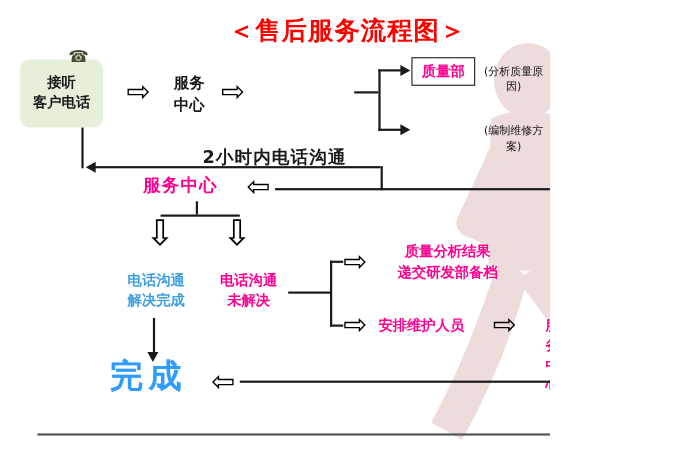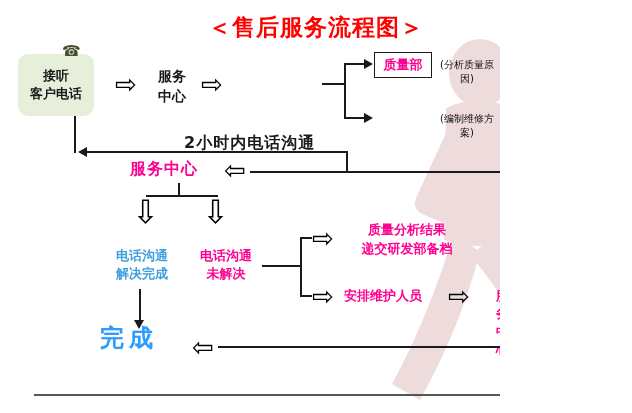--- a/index.html
+++ b/index.html
@@ -29,21 +29,21 @@
   .note{font-size:10px;color:#111;text-align:center;}
   #quality-note{left:434px;top:58px;}
   #tech-note{left:434px;top:112px;}
   #fb2h{left:184px;top:133px;font-size:16px;letter-spacing:1px;}
   #sc2{left:130px;top:159px;font-size:16px;letter-spacing:1px;color:var(--magenta,#ff0090);}
   #resolved{left:106px;top:247px;width:72px;font-size:13px;line-height:1.4;color:var(--blue,#3f9fe0);}
   #unresolved{left:190px;top:247px;width:72px;font-size:13px;line-height:1.4;color:var(--magenta,#ff0090);}
   #quality-result{left:342px;top:221px;width:130px;font-size:13px;line-height:1.45;color:var(--magenta,#ff0090);}
   #arrange{left:344px;top:287px;font-size:13px;color:var(--magenta,#ff0090);}
   #user-site{left:496px;top:287px;font-size:13px;color:var(--magenta,#ff0090);}
-  #done{left:100px;top:322px;font-size:24px;letter-spacing:5px;color:var(--done-blue,#2e9bff);
+  #done{left:100px;top:322px;font-size:30px;letter-spacing:5px;color:var(--done-blue,#2e9bff);
     text-shadow:0 0 1px #bfe2ff;}
   
   .hline{height:2px;background:var(--line-black,#1a1a1a);}
   .vline{width:2px;background:var(--line-black,#1a1a1a);}
   
   .harrow{font-size:26px;line-height:1;color:#000;font-family:"DejaVu Sans",sans-serif;}
   .darrow{font-size:32px;line-height:1;color:#000;font-family:"DejaVu Sans",sans-serif;}
   
   .ah-right{width:0;height:0;border-top:5px solid transparent;border-bottom:5px solid transparent;border-left:9px solid var(--line-black,#1a1a1a);}
   .ah-left{width:0;height:0;border-top:5px solid transparent;border-bottom:5px solid transparent;border-right:9px solid var(--line-black,#1a1a1a);}

